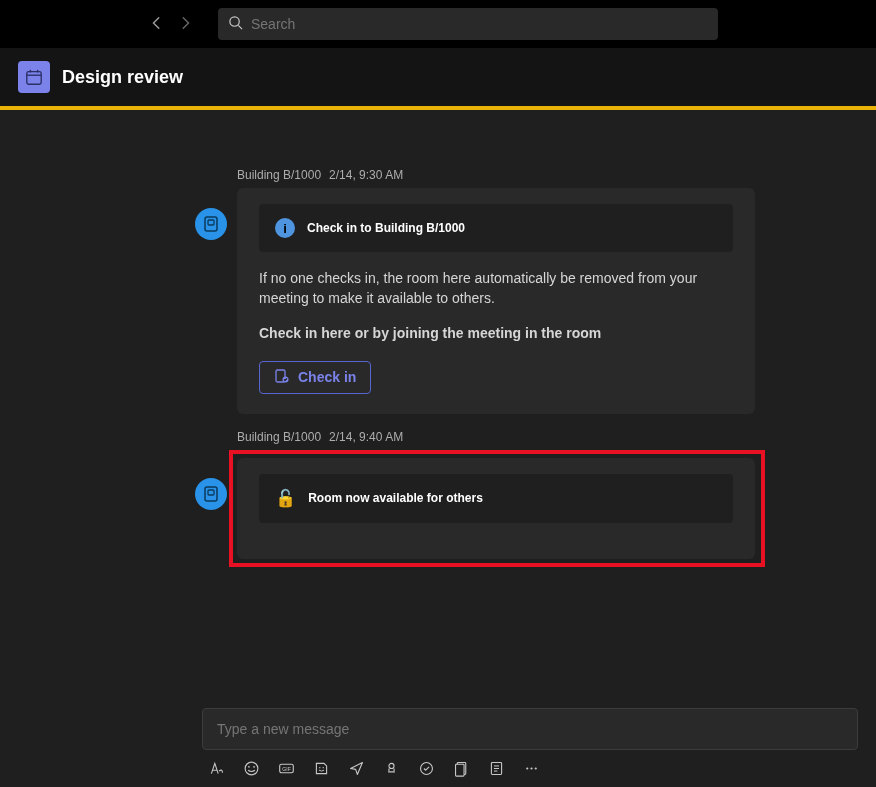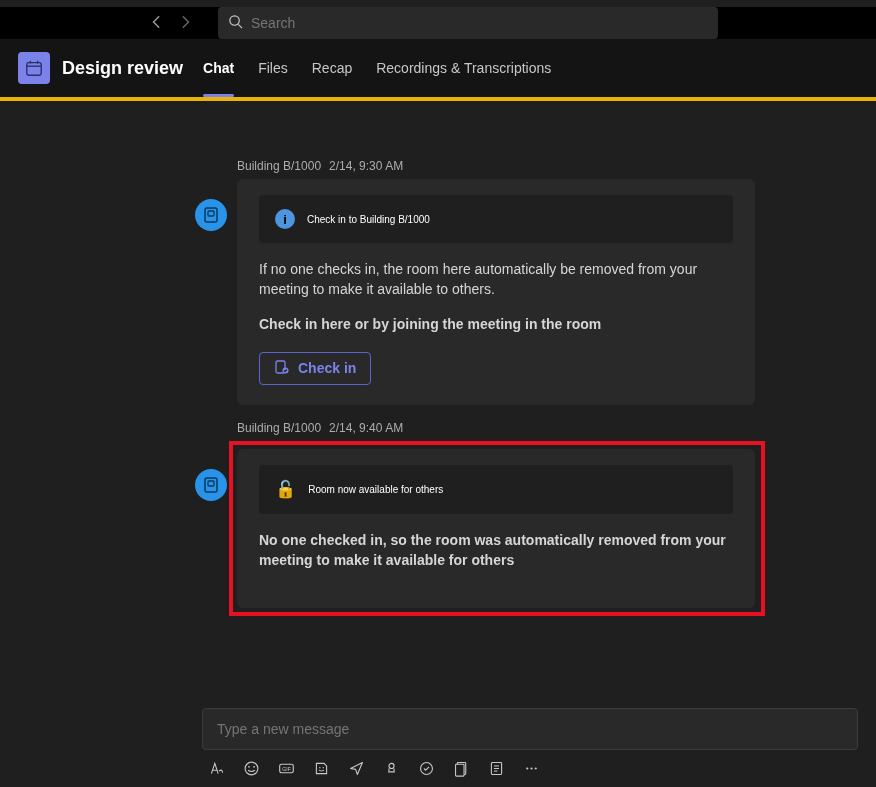--- a/index.html
+++ b/index.html
@@ -7,25 +7,24 @@
     background: #1f1f1f;
     color: #fff;
     font-family: "Segoe UI", -apple-system, sans-serif;
     font-size: 14px;
     width: 876px;
     height: 787px;
     overflow: hidden;
   }
   .topbar {
     background: #000;
-    height: 32px;
+    height: 48px;
     display: flex;
     align-items: center;
     padding: 0 32px;
-    margin-top: 7px;
   }
   .nav-arrows {
     display: flex;
     gap: 14px;
     margin-left: 118px;
     margin-right: 26px;
   }
   .nav-arrow {
     color: #999;
     cursor: pointer;
@@ -135,22 +134,22 @@
   .card-header {
     background: #1f1f1f;
     border-radius: 4px;
     padding: 14px 16px;
     display: flex;
     align-items: center;
     gap: 12px;
     margin-bottom: 16px;
   }
   .card-title {
-    font-size: 10px;
-    font-weight: 400;
+    font-size: 12px;
+    font-weight: 700;
   }
   .card-body {
     color: #d6d6d6;
     line-height: 1.45;
   }
   .card-body p { margin-bottom: 14px; }
   .card-body p:last-of-type { margin-bottom: 18px; font-weight: bold; }
   .checkin-btn {
     border: 1px solid #5865cf;
     background: transparent;
@@ -236,26 +235,20 @@
 <div class="header">
   <div class="meeting-icon">
     <svg width="18" height="18" viewBox="0 0 20 20">
         <rect x="2" y="4" width="16" height="14" rx="2" stroke="#2a2f66" stroke-width="1.5" fill="none"></rect>
         <line x1="2" y1="8" x2="18" y2="8" stroke="#2a2f66" stroke-width="1.5"></line>
         <line x1="6" y1="2" x2="6" y2="5" stroke="#2a2f66" stroke-width="1.5"></line>
         <line x1="14" y1="2" x2="14" y2="5" stroke="#2a2f66" stroke-width="1.5"></line>
       </svg>
   </div>
   <div class="meeting-title">Design review</div>
-  <div class="tabs">
-    <div class="tab active">Chat</div>
-    <div class="tab">Files</div>
-    <div class="tab">Recap</div>
-    <div class="tab">Recordings &amp; Transcriptions</div>
-  </div>
 </div>
 
 <div class="chat-area">
 
   <div class="msg-block">
     <div class="msg-meta">
       <span>Building B/1000</span>
       <span>2/14, 9:30 AM</span>
     </div>
     <div class="card-wrap">
@@ -299,23 +292,20 @@
         <svg width="16" height="16" viewBox="0 0 16 16">
               <rect x="2" y="1" width="12" height="14" rx="2" stroke="#0a3a5c" stroke-width="1.5" fill="none"></rect>
               <rect x="5" y="4" width="6" height="5" rx="1" stroke="#0a3a5c" stroke-width="1.3" fill="none"></rect>
             </svg>
       </div>
       <div class="card">
         <div class="card-header">
           <span class="lock-icon">🔓</span>
           <span class="card-title">Room now available for others</span>
         </div>
-        <div class="card-body">
-          <p>No one checked in, so the room was automatically removed from your meeting to make it available for others</p>
-        </div>
       </div>
     </div>
     </div>
   </div>
 
 </div>
 
 <div class="compose-area">
   <input class="compose-input" placeholder="Type a new message" style="">
   <div class="compose-toolbar">

